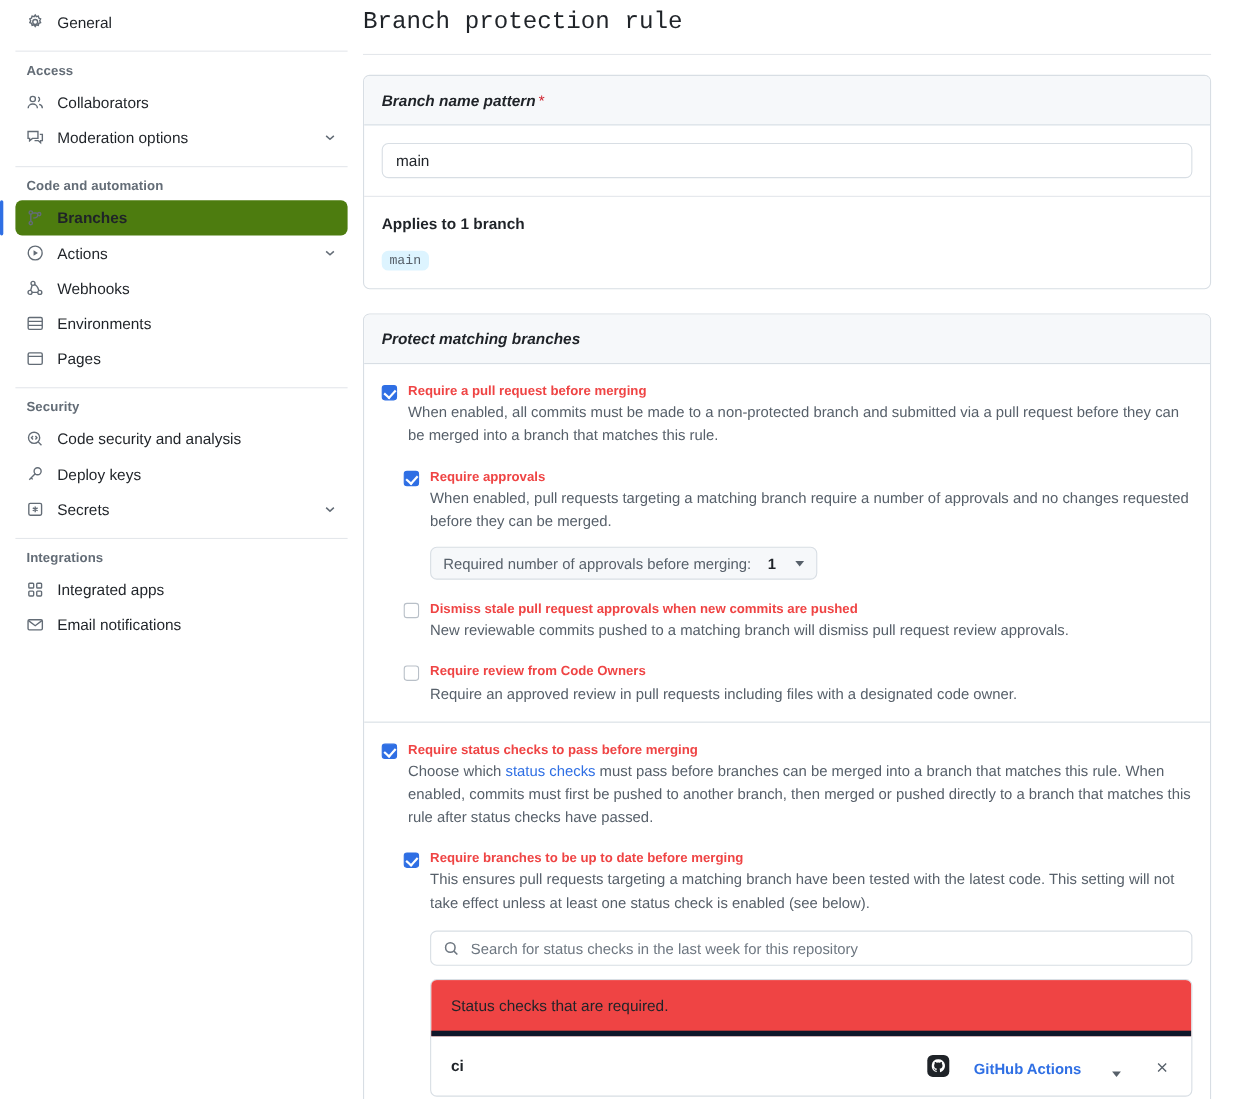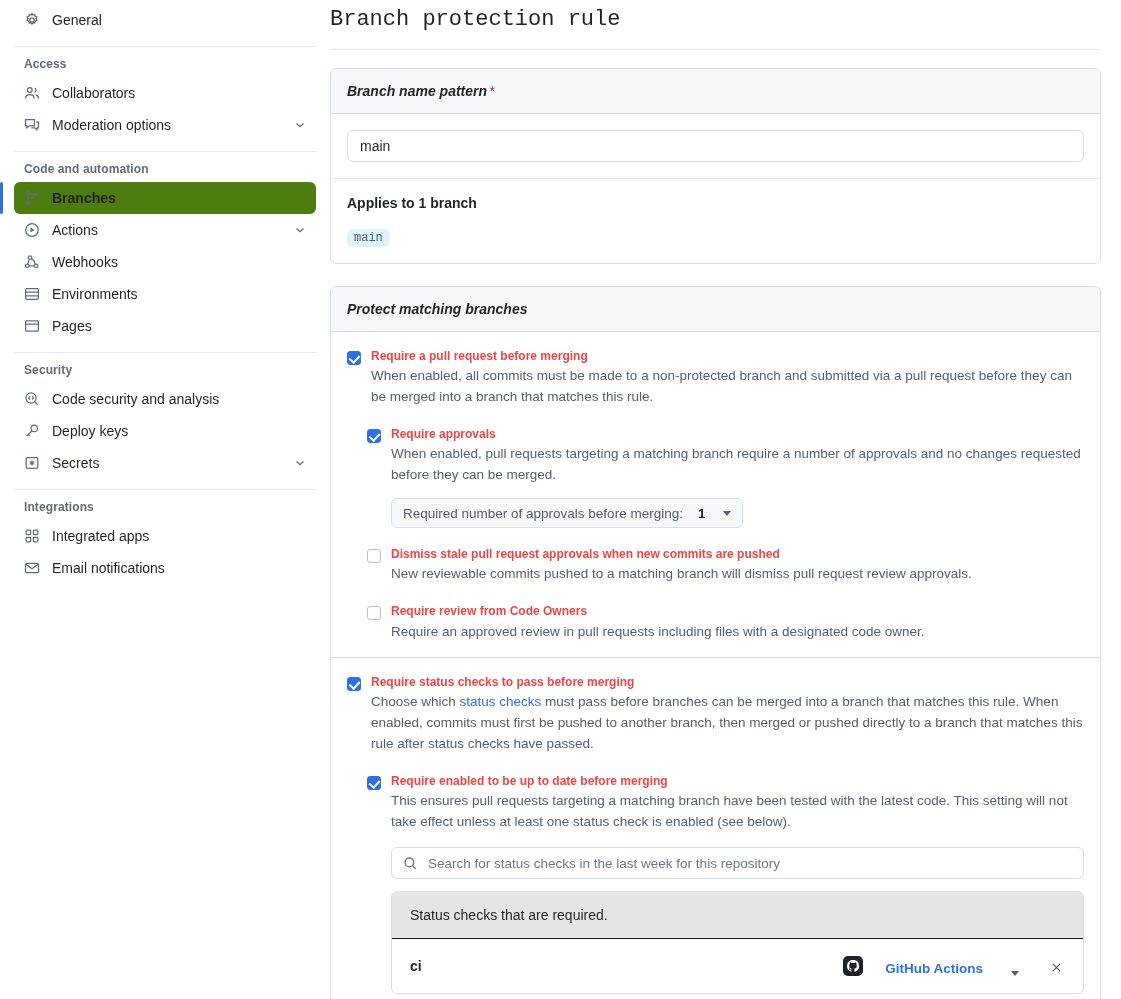--- a/index.html
+++ b/index.html
@@ -175,21 +175,21 @@
   }
   .search-input::placeholder { color: #6e7781; }
 
   
   .sc-box {
     margin-top: 12px;
     border: 1px solid #d8dee4; border-radius: 6px;
     overflow: hidden; background: #fff;
   }
   .sc-head {
-    background: #e5e5e5; border-bottom: 1px solid #0f172a;
+    background: #ef4444; border-bottom: 5px solid #0f172a;
     padding: 15px 18px; font-size: 14px; color: #1f2328;
   }
   .sc-row {
     display: flex; align-items: center;
     padding: 14px 18px; min-height: 54px;
   }
   .sc-name { flex: 1 1 auto; font-size: 14px; font-weight: bold; color: #1f2328; }
   .sc-right { display: flex; align-items: flex-end; gap: 22px; }
   .gh-mark {
     width: 20px; height: 20px; border-radius: 5px;
@@ -445,21 +445,21 @@
           <span class="cb on"></span>
           <div class="opt-text">
             <div class="opt-label">Require status checks to pass before merging</div>
             <div class="opt-desc"><span>Choose which </span><a class="lnk">status checks</a><span> must pass before branches can be merged into a branch that matches this rule. When enabled, commits must first be pushed to another branch, then merged or pushed directly to a branch that matches this rule after status checks have passed.</span></div>
           </div>
         </div>
 
         <div class="opt nested">
           <span class="cb on"></span>
           <div class="opt-text">
-            <div class="opt-label">Require enabled to be up to date before merging</div>
+            <div class="opt-label">Require branches to be up to date before merging</div>
             <div class="opt-desc">This ensures pull requests targeting a matching branch have been tested with the latest code. This setting will not take effect unless at least one status check is enabled (see below).</div>
 
             <div class="search-wrap">
               <span class="sico">
                 <svg width="15" height="15" viewBox="0 0 16 16" fill="none" stroke="currentColor" stroke-width="1.5">
                   <circle cx="6.8" cy="6.8" r="4.6"></circle>
                     <path d="M10.3 10.3l3.3 3.3"></path>
                 </svg>
               </span>
               <input class="search-input" type="text" placeholder="Search for status checks in the last week for this repository" style="">

